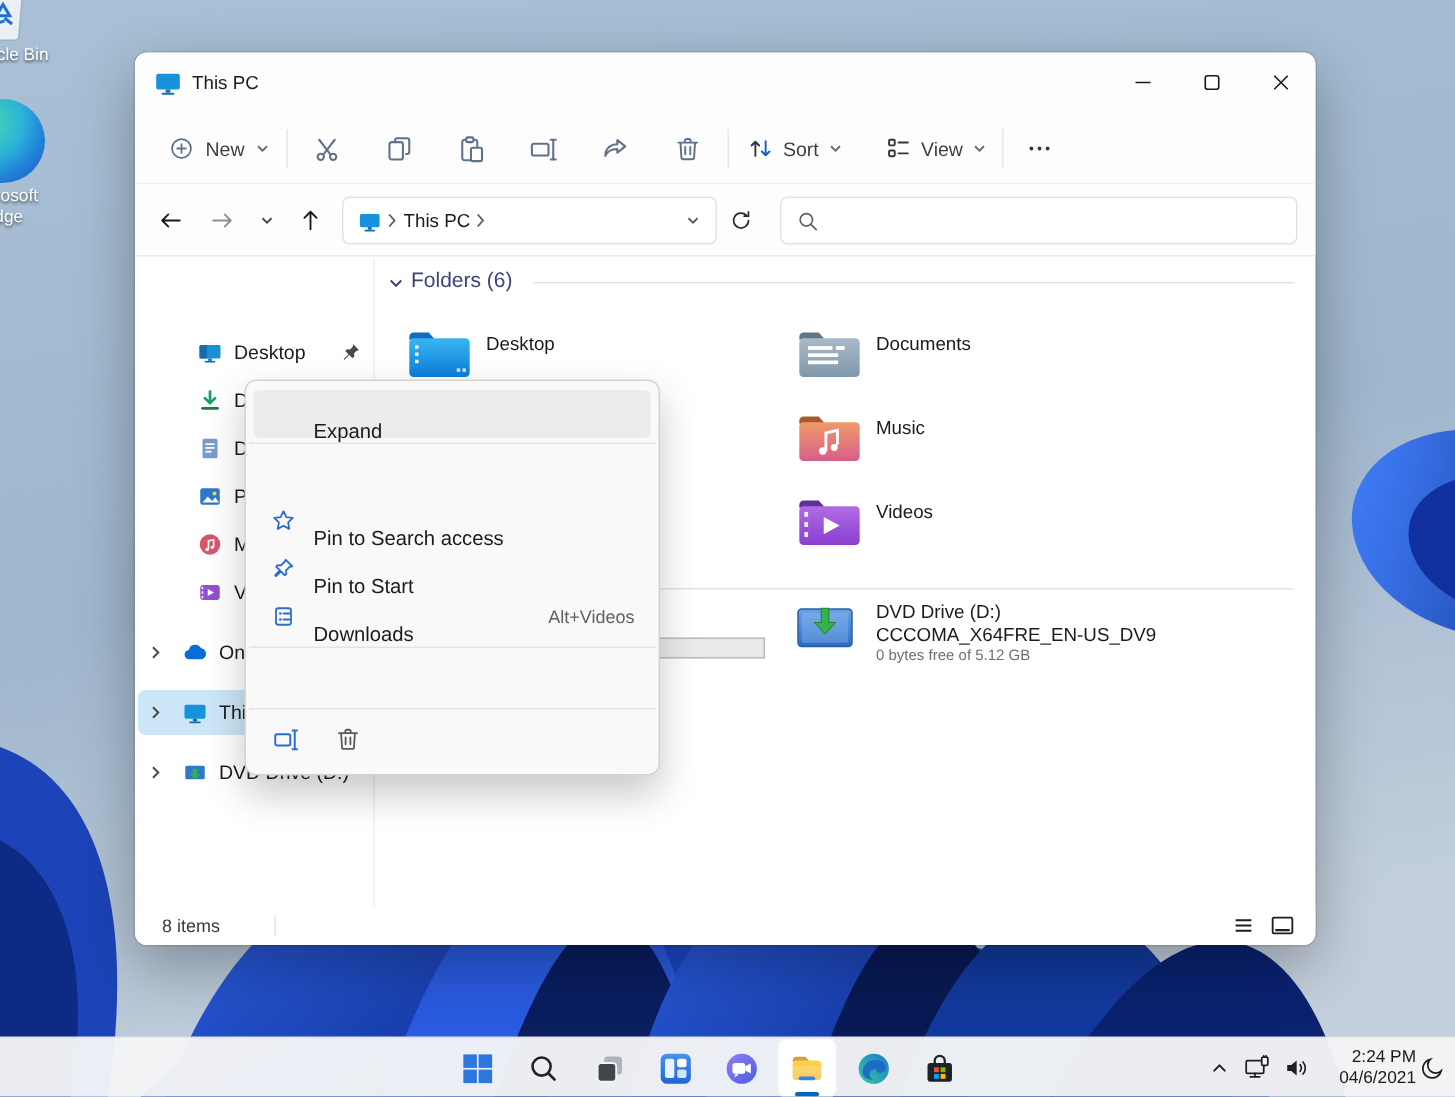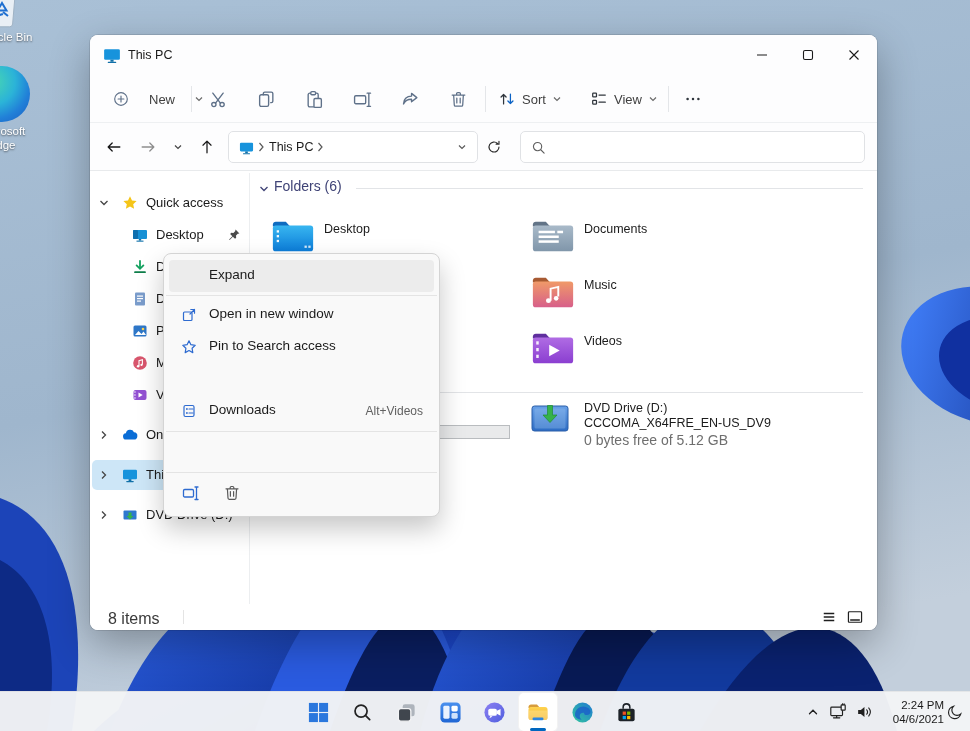--- a/index.html
+++ b/index.html
@@ -24,21 +24,21 @@
 
   .titlebar { height:40px; position:relative; background:#fdfdfe; }
   .tb-ic { position:absolute; left:13px; top:11px; }
   .tb-title { position:absolute; left:38px; top:13px; font-size:12.5px; }
   .win-controls { position:absolute; right:0; top:0; display:flex; }
   .wc { width:46px; height:40px; display:flex; align-items:center; justify-content:center; }
 
   .toolbar { position:relative; height:48px; background:#fdfdfe; border-bottom:1px solid #eef0f2; }
   .vsep { position:absolute; width:1px; height:26px; background:#e4e6e9; top:11px; }
   .tool-new { position:absolute; left:16px; top:7px; height:34px; display:flex; align-items:center;
-    gap:19px; color:#3f3f3f; border-radius:5px; padding:0 6px; }
+    gap:7px; color:#3f3f3f; border-radius:5px; padding:0 6px; }
   .tbtn { position:absolute; width:36px; height:34px; top:7px; display:flex; align-items:center;
     justify-content:center; border-radius:5px; color:#5f7189; }
   .tool-group { position:absolute; top:7px; height:34px; display:flex; align-items:center; gap:6px;
     color:#3f3f3f; border-radius:5px; padding:0 6px; }
 
   .addressrow { position:relative; height:48px; background:#fdfdfe; border-bottom:1px solid #e8eaec; }
   .nav-btn { position:absolute; top:8px; width:32px; height:32px; display:flex; align-items:center;
     justify-content:center; border-radius:5px; }
   .crumbbox { position:absolute; left:138px; top:8px; width:250px; height:32px; background:#fff;
     border:1px solid #e0e2e5; border-radius:5px; display:flex; align-items:center; font-size:12.5px; }
@@ -66,36 +66,36 @@
   .fh-label { position:absolute; left:24px; top:1px; font-size:14px; color:#3f4376; }
   .fh-line { position:absolute; left:106px; right:14px; top:11px; height:1px; background:#e2e4e7; }
   .tile { position:absolute; width:245px; height:48px; }
   .tile .fsvg { position:absolute; left:0; top:2px; }
   .tlabel { position:absolute; left:54px; top:8px; font-size:12.5px; white-space:nowrap; }
   .devdivider { position:absolute; left:20px; right:14px; top:219px; height:1px; background:#e2e4e7; }
   .pbar { position:absolute; left:52px; top:26px; width:188px; height:14px; background:#e9eaeb;
     border:1px solid #b9bcbf; }
   .dvd-l1 { position:absolute; left:54px; top:2px; font-size:12.5px; white-space:nowrap; }
   .dvd-l2 { position:absolute; left:54px; top:17px; font-size:12.5px; white-space:nowrap; }
-  .dvd-l3 { position:absolute; left:54px; top:33px; font-size:14px; color:#6e6e6e; white-space:nowrap; }
+  .dvd-l3 { position:absolute; left:54px; top:33px; font-size:10px; color:#6e6e6e; white-space:nowrap; }
 
   .statusbar { position:absolute; left:0; right:0; bottom:0; height:26px; background:#fff; }
-  .sb-count { position:absolute; left:18px; top:6px; font-size:16px; color:#3a3a3a; }
+  .sb-count { position:absolute; left:18px; top:6px; font-size:12px; color:#3a3a3a; }
   .sb-sep { position:absolute; left:93px; top:6px; width:1px; height:14px; background:#e4e4e4; }
   .sb-views { position:absolute; right:10px; top:2px; display:flex; gap:2px; }
   .sbv { width:24px; height:22px; display:flex; align-items:center; justify-content:center; border-radius:4px; }
 
   
   .ctxmenu { position:absolute; left:163px; top:253px; width:277px; height:264px; z-index:10;
     background:#f9f9f9; border:1px solid #d4d4d4; border-radius:8px; color:#1b1b1b;
     box-shadow:0 12px 26px rgba(0,0,0,.22); font-size:13.5px; }
   .mi { position:absolute; left:5px; right:5px; height:32px; border-radius:4px; }
   .mi.hover { background:#ececec; }
   .mic { position:absolute; left:12px; top:8px; }
-  .ml { position:absolute; left:40px; top:7px; white-space:nowrap; }
+  .ml { position:absolute; left:40px; top:20px; white-space:nowrap; }
   .msc { position:absolute; right:11px; top:9px; font-size:12px; color:#616161; }
   .msep { position:absolute; left:2px; right:2px; height:1px; background:#e4e4e4; }
   .mrow-icons { position:absolute; left:10px; top:224px; display:flex; gap:8px; }
   .mib { width:33px; height:30px; display:flex; align-items:center; justify-content:center; border-radius:4px; }
 
   
   .taskbar { position:absolute; left:0; right:0; bottom:0; height:40px; z-index:20;
     background:rgba(243,244,246,.97); border-top:1px solid rgba(0,0,0,.05); }
   .tb-center { position:absolute; left:298px; top:0; height:40px; display:flex; gap:4px; align-items:center; }
   .tba { width:40px; height:40px; display:flex; align-items:center; justify-content:center;
@@ -359,29 +359,20 @@
       <svg width="15" height="15" viewBox="0 0 16 16" fill="none" stroke="#606060" stroke-width="1.2" stroke-linecap="round">
           <circle cx="7" cy="7" r="4.4"></circle>
           <path d="M10.4 10.4L14 14"></path>
         </svg>
     </div>
   </div>
 
   <div class="winbody">
 
     <div class="sidebar">
-      <div class="srow" style="top:15px">
-        <svg class="s-exp" width="12" height="12" viewBox="0 0 12 12" fill="none" stroke="#454545" stroke-width="1.3">
-            <path d="M2.5 4l3.5 3.5L9.5 4"></path>
-          </svg>
-        <svg class="s-ic0" width="16" height="16" viewBox="0 0 16 16">
-            <path d="M8 1.2l2 4.2 4.6.6-3.4 3.2.9 4.6L8 11.6l-4.1 2.2.9-4.6L1.4 6 6 5.4z" fill="#f5c518"></path>
-          </svg>
-        <span class="s-lb0">Quick access</span>
-      </div>
       <div class="srow" style="top:47px">
         <svg class="s-ic1" width="16" height="16" viewBox="0 0 16 16">
             <rect x="1" y="3" width="14" height="9" rx="1" fill="#1790d5"></rect>
             <rect x="1" y="3" width="5" height="9" rx="1" fill="#0f6fae"></rect>
             <rect x="6.8" y="12" width="2.4" height="1.6" fill="#1272ab"></rect>
             <rect x="4.5" y="13.6" width="7" height="1.1" fill="#1272ab"></rect>
           </svg>
         <span class="s-lb1">Desktop</span>
         <svg class="s-pin" width="14" height="14" viewBox="0 0 16 16">
             <path d="M9.8 1.8l4.4 4.4-1.9.5-2 2 .2 2.4-1.3 1.3-2.5-2.5L3 13.6l-.6-.6 3.7-3.7L3.6 6.8l1.3-1.3 2.4.2 2-2z" fill="#4a4a4a"></path>
@@ -573,32 +564,31 @@
       </div>
     </div>
   </div>
 </div>
 
 <div class="ctxmenu">
   <div class="mi hover" style="top:6px">
     <span class="ml">Expand</span>
   </div>
   <div class="msep" style="top:41px"></div>
-  <div class="mi" style="top:45px">
-    <svg class="mic" width="16" height="16" viewBox="0 0 16 16" fill="none" stroke="#2e6bd0" stroke-width="1.2" stroke-linecap="round" stroke-linejoin="round">
-        <rect x="2.5" y="5" width="8.5" height="8.5" rx="1"></rect>
-        <path d="M9 7l4.5-4.5M9.8 2.5h3.7v3.7"></path>
-      </svg>
-    <span class="ml">Open in new window</span>
-  </div>
   <div class="mi" style="top:77px">
     <svg class="mic" width="16" height="16" viewBox="0 0 16 16" fill="none" stroke="#2e6bd0" stroke-width="1.2" stroke-linejoin="round">
         <path d="M8 1.8l1.9 3.9 4.3.6-3.1 3 .7 4.3L8 11.5l-3.8 2.1.7-4.3-3.1-3 4.3-.6z"></path>
       </svg>
     <span class="ml">Pin to Search access</span>
+  </div>
+  <div class="mi" style="top:109px">
+    <svg class="mic" width="16" height="16" viewBox="0 0 16 16" fill="none" stroke="#2e6bd0" stroke-width="1.2" stroke-linejoin="round">
+        <path d="M9.5 2.2l4.3 4.3-1.7.4-2.4 2.4.2 2.2-1 1-2.6-2.6-3.2 3.2-.6-.6 3.2-3.2L3.1 6.7l1-1 2.2.2 2.4-2.4z"></path>
+      </svg>
+    <span class="ml">Pin to Start</span>
   </div>
   <div class="mi" style="top:141px">
     <svg class="mic" width="16" height="16" viewBox="0 0 16 16" fill="none" stroke="#2e6bd0" stroke-width="1.2" stroke-linecap="round">
         <rect x="3" y="2.5" width="10" height="11" rx="1.5"></rect>
         <circle cx="5.9" cy="6" r="0.9" fill="#2e6bd0" stroke="none"></circle>
         <path d="M8 6h4"></path>
         <circle cx="5.9" cy="10" r="0.9" fill="#2e6bd0" stroke="none"></circle>
         <path d="M8 10h4"></path>
       </svg>
     <span class="ml">Downloads</span>

